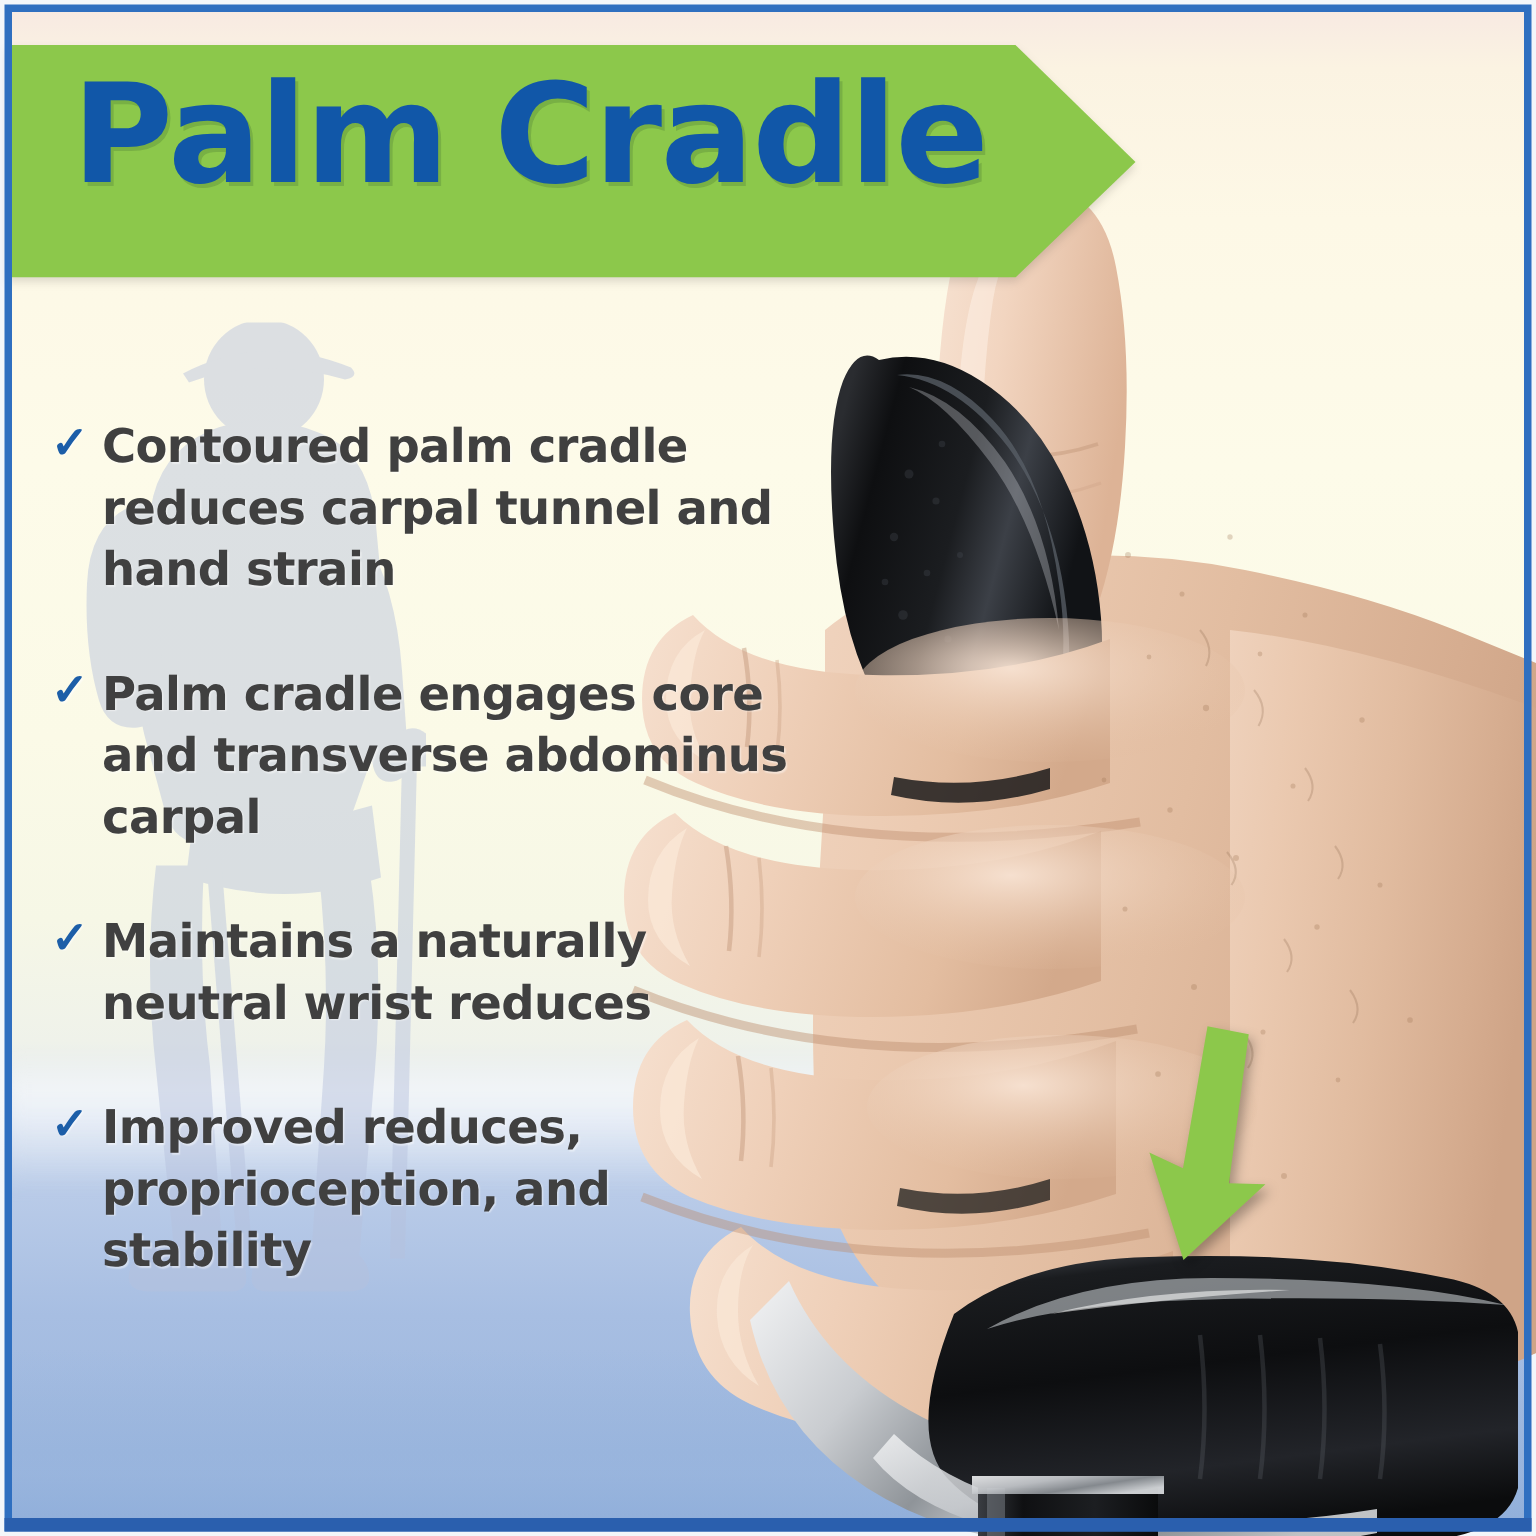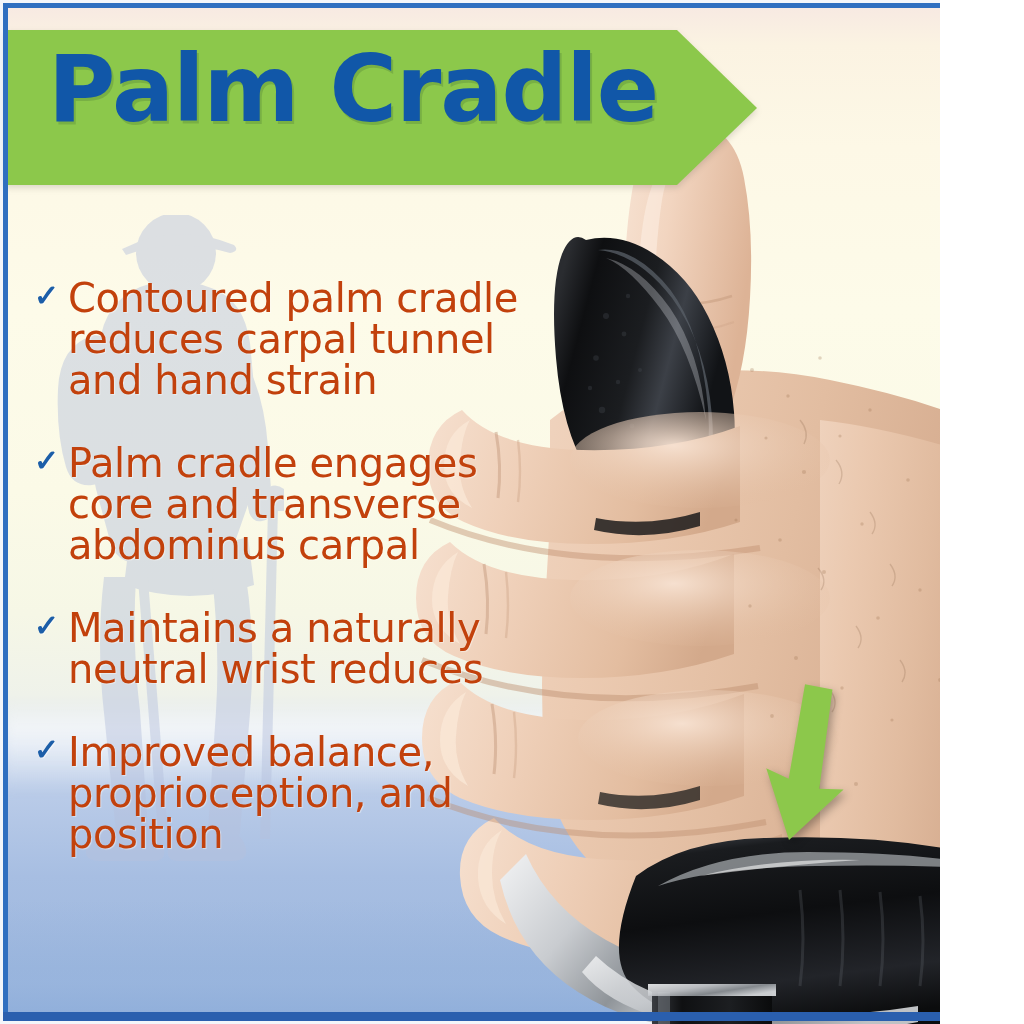--- a/index.html
+++ b/index.html
@@ -2,21 +2,21 @@
 <html><head>
 <meta charset="utf-8">
 <style>
   html,body{margin:0;padding:0;}
   body{
     width:1024px;height:1024px;overflow:hidden;
     font-family:"Liberation Sans", sans-serif;
     background:#ffffff;
   }
   #canvas{
-    position:relative;width:940px;height:1024px;overflow:hidden;
+    position:relative;width:1024px;height:1024px;overflow:hidden;
     background:#f3f6fa;
   }
 
   
   .bg{
     position:absolute;left:5px;top:5px;width:1014px;height:1014px;
     background:
       linear-gradient(180deg,
         #f7e9e2 0%,
         #fbf3e2 4%,
@@ -86,22 +86,22 @@
     position:absolute;left:34px;top:278px;width:500px;z-index:30;
   }
   .bullet{display:flex;align-items:flex-start;margin-bottom:42px;}
   .bullet:last-child{margin-bottom:0;}
   .check{
     color:#1c5ea8;font-size:30px;line-height:36px;font-weight:700;
     flex:0 0 auto;width:34px;
     text-shadow:1px 1px 1px rgba(255,255,255,.55);
   }
   .btext{
-    font-size:40px;line-height:41px;font-weight:400;
-    color:#c2410c;letter-spacing:-.4px;
+    font-size:31px;line-height:41px;font-weight:700;
+    color:#404040;letter-spacing:-.4px;
     text-shadow:1px 1px 1px rgba(255,255,255,.45);
     font-family:"DejaVu Sans", sans-serif;
   }
 
   
   .annot-arrow{
     position:absolute;left:752px;top:678px;width:110px;height:170px;z-index:40;
   }
   .annot-arrow svg{display:block;
     filter:drop-shadow(3px 4px 4px rgba(0,0,0,.30));}
@@ -408,21 +408,21 @@
       <span class="btext">Palm cradle engages core and transverse abdominus carpal</span>
     </div>
 
     <div class="bullet">
       <span class="check">✓</span>
       <span class="btext">Maintains a naturally neutral wrist reduces</span>
     </div>
 
     <div class="bullet">
       <span class="check">✓</span>
-      <span class="btext">Improved balance, proprioception, and position</span>
+      <span class="btext">Improved reduces, proprioception, and stability</span>
     </div>
 
   </div>
 
   <div class="annot-arrow">
     <svg viewBox="0 0 110 170" width="110" height="170" xmlns="http://www.w3.org/2000/svg">
       <g transform="rotate(11 55 85)">
         <polygon points="38,8 66,8 72,108 96,104 52,164 16,98 40,104" fill="#8cc84b"></polygon>
       </g>
     </svg>

